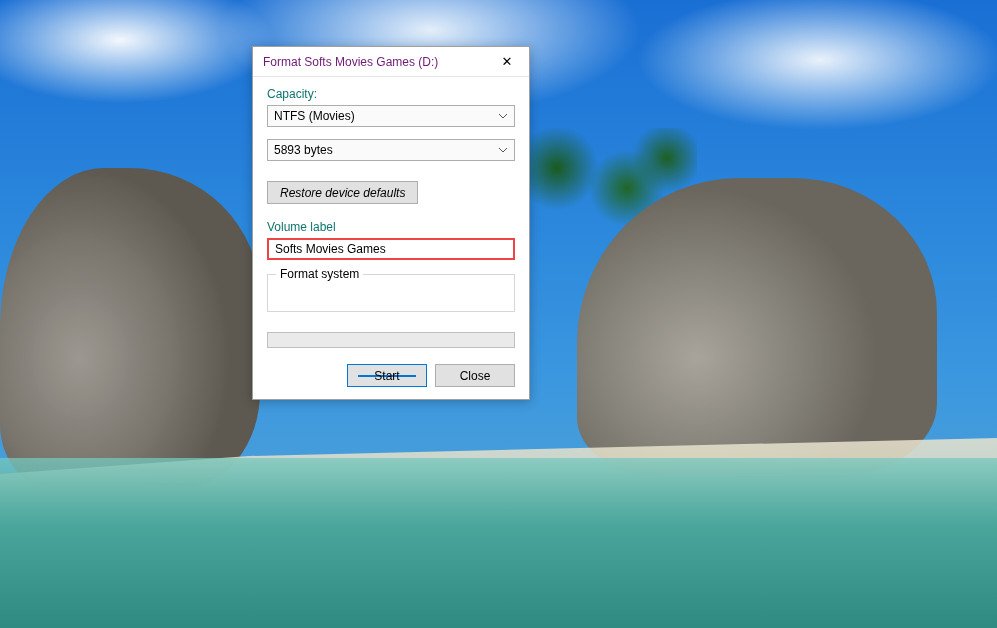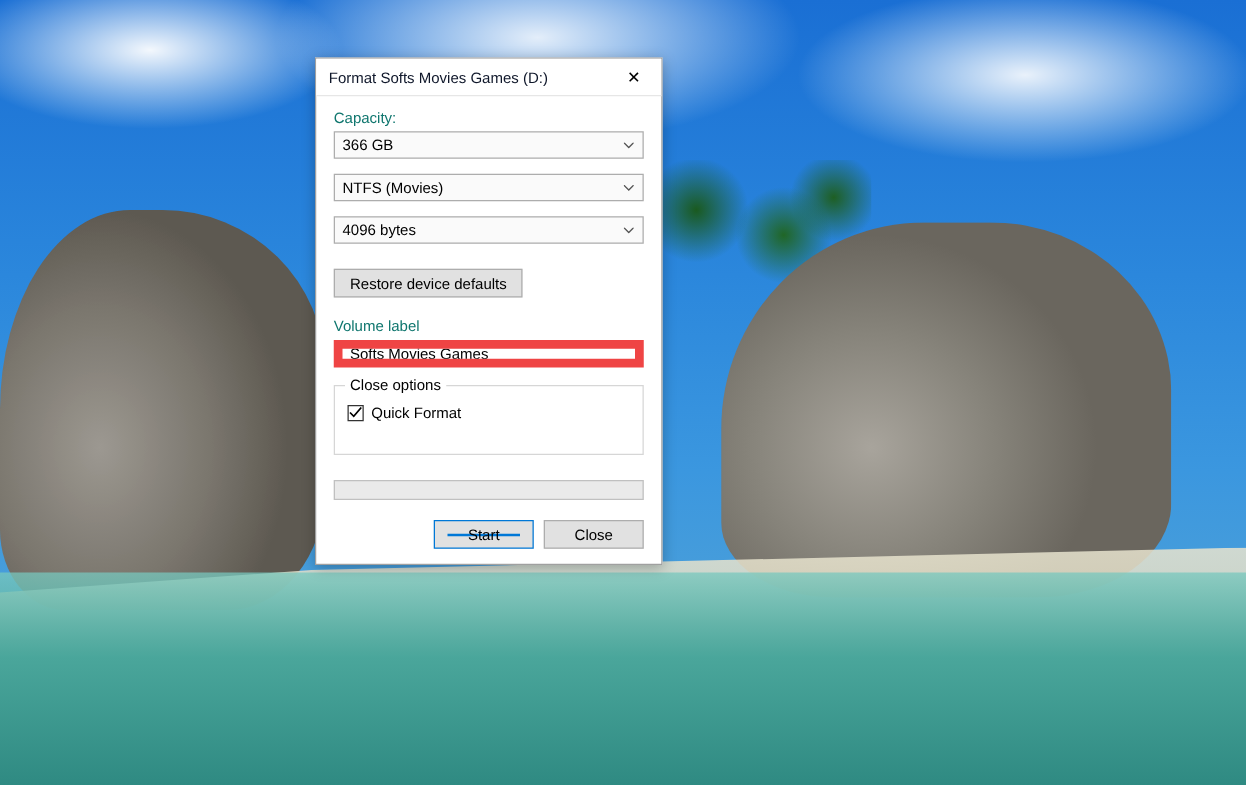--- a/index.html
+++ b/index.html
@@ -68,21 +68,21 @@
       box-shadow: 0 2px 10px rgba(0,0,0,0.25);
     }
     .titlebar {
       height: 30px;
       display: flex;
       align-items: center;
       padding: 0 0 0 10px;
       background: #ffffff;
       border-bottom: 1px solid #e6e6e6;
     }
-    .titlebar-title { flex: 1; font-size: 12px; color: #0f172a; }
+    .titlebar-title { flex: 1; font-size: 12px; color: #701a75; }
     .close-btn {
       width: 44px; height: 29px;
       display: flex; align-items: center; justify-content: center;
       cursor: pointer;
     }
     .close-x { font-size: 13px; line-height: 1; font-weight: 300; }
 
     .content { padding: 10px 14px 12px 14px; }
     .field-label { font-size: 12px; margin-bottom: 4px; color: #0f766e; }
     .select {
@@ -102,25 +102,25 @@
     }
     .btn {
       height: 23px;
       padding: 0 12px;
       border: 1px solid #adadad;
       background: #e1e1e1;
       font-size: 12px;
       display: inline-flex; align-items: center; justify-content: center;
       cursor: pointer;
     }
-    .restore-btn { margin: 8px 0 16px 0; }
+    .restore-btn { margin: 8px 0 16px 0; font-style: italic; }
     .text-input {
       width: 100%;
       height: 22px;
-      border: 7px solid #ef4444;
+      border: 2px solid #ef4444;
       padding: 4px 6px;
       font-size: 12px;
       font-family: inherit;
       margin-bottom: 10px;
       outline: none;
     }
     .groupbox {
       border: 1px solid #d6d6d6;
       padding: 10px 10px 26px 10px;
       margin-top: 4px;
@@ -165,64 +165,48 @@
 <div class="dialog">
   <div class="titlebar">
     <div class="titlebar-title">Format Softs Movies Games (D:)</div>
     <div class="close-btn">
       <span class="close-x">✕</span>
     </div>
   </div>
 
   <div class="content">
     <div class="field-label">Capacity:</div>
-    <div class="select">
-      <span>366 GB</span>
-      <span class="chev">
-        <svg width="8" height="5" viewBox="0 0 8 5">
-            <path d="M0 0 L4 4 L8 0" fill="none" stroke="#555" stroke-width="1"></path>
-          </svg>
-      </span>
-    </div>
 
     <div class="select">
       <span>NTFS (Movies)</span>
       <span class="chev">
         <svg width="8" height="5" viewBox="0 0 8 5">
             <path d="M0 0 L4 4 L8 0" fill="none" stroke="#555" stroke-width="1"></path>
           </svg>
       </span>
     </div>
 
     <div class="select">
-      <span>4096 bytes</span>
+      <span>5893 bytes</span>
       <span class="chev">
         <svg width="8" height="5" viewBox="0 0 8 5">
             <path d="M0 0 L4 4 L8 0" fill="none" stroke="#555" stroke-width="1"></path>
           </svg>
       </span>
     </div>
 
     <button class="btn restore-btn">
       <span>Restore device defaults</span>
     </button>
 
     <div class="field-label">Volume label</div>
     <input class="text-input" type="text" value="Softs Movies Games" style="">
 
     <div class="groupbox">
-      <div class="groupbox-legend">Close options</div>
-      <div class="checkbox-row">
-        <span class="chk">
-          <svg width="11" height="11" viewBox="0 0 11 11">
-              <path d="M1 5 L4 8 L10 1" fill="none" stroke="#000" stroke-width="1.4"></path>
-            </svg>
-        </span>
-        <span>Quick Format</span>
-      </div>
+      <div class="groupbox-legend">Format system</div>
     </div>
 
     <div class="progress"></div>
 
     <div class="button-row">
       <button class="btn btn-fixed btn-primary" style="padding:10px;">
         <span class="btn-primary-inner">
             <span>Start</span>
           </span>
       </button>

